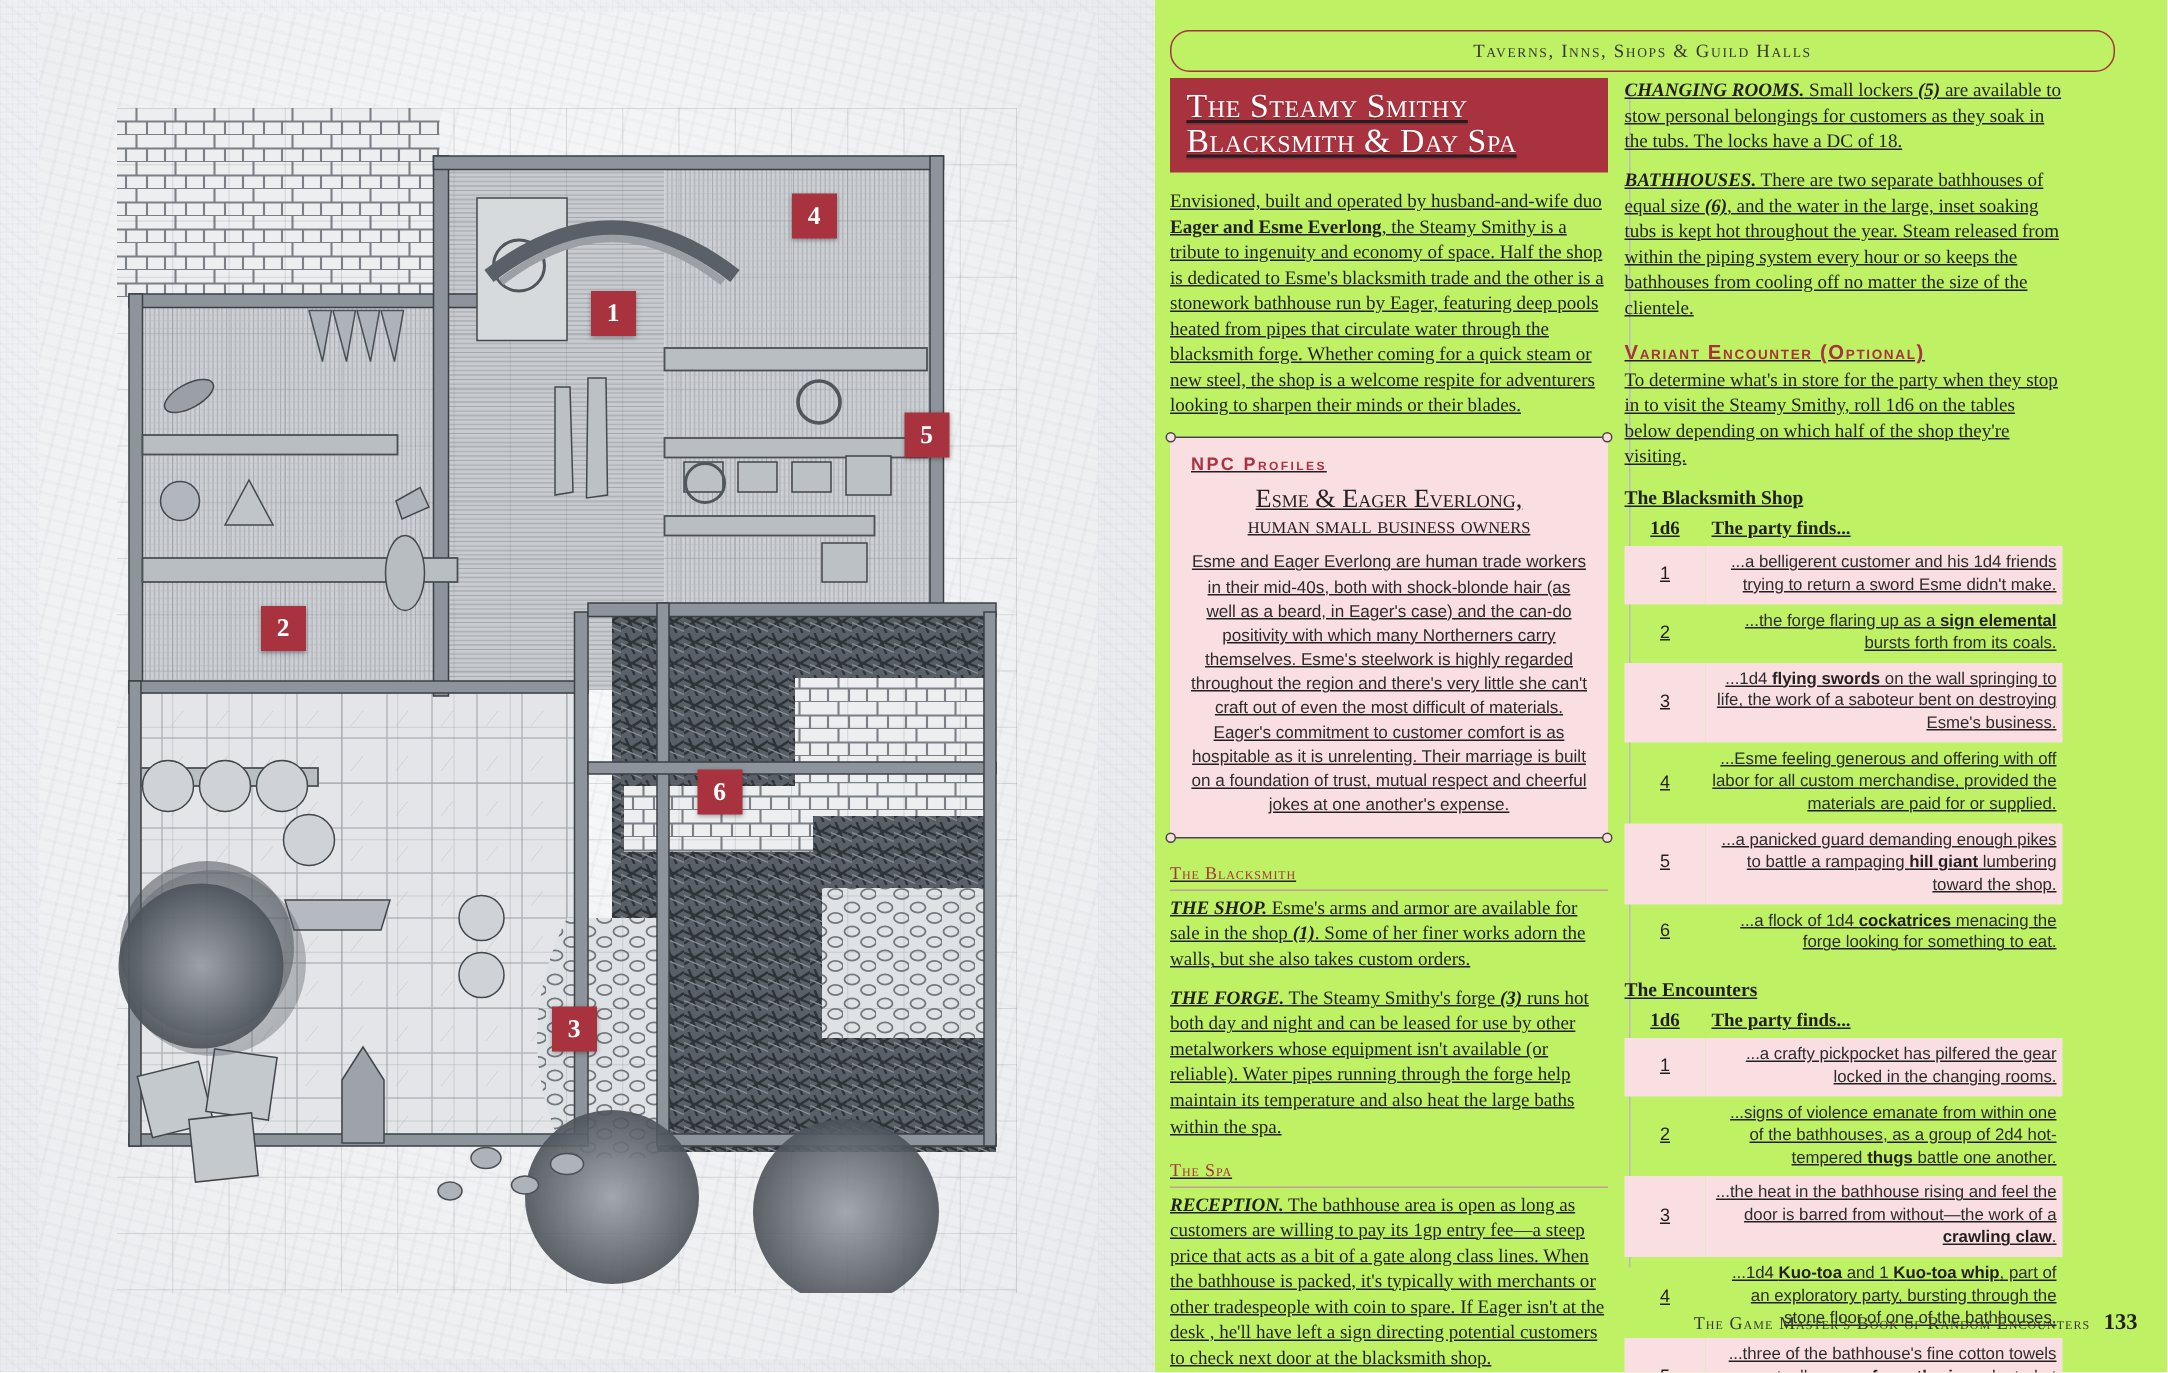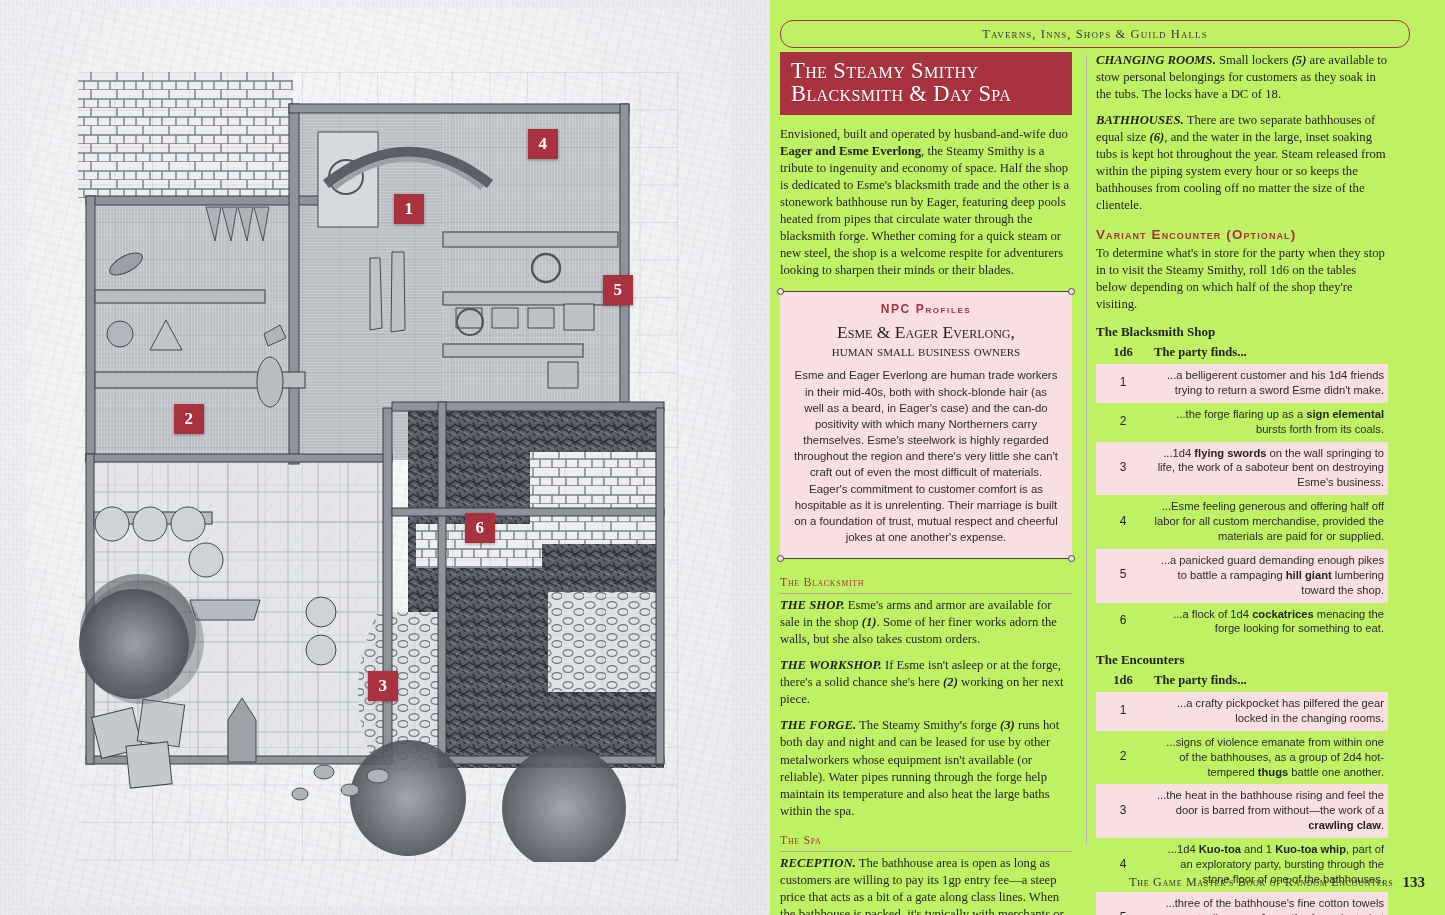--- a/index.html
+++ b/index.html
@@ -99,21 +99,22 @@
     font-size: 12.5px;
     letter-spacing: 1.1px;
     color: #3a3436;
   }
 
   .cols {
     position: absolute;
     left: 10px; top: 52px;
     width: 632px; height: 800px;
     display: flex;
-    gap: 24px;
+    gap: 11px;
+    text-decoration: underline;
   }
   .col { width: 292px; position: relative; }
   .col-divider {
     position: absolute;
     left: 316px; top: 55px;
     width: 1px; height: 790px;
     background: #b9babd;
   }
 
   
@@ -162,21 +163,20 @@
     content:""; position:absolute;
     width:5px; height:5px; border-radius:50%;
     background:#fadfe2; border:1.4px solid #4a4446;
   }
   .npc-box::before { left:-3px; top:-3.5px; }
   .npc-box::after  { right:-3px; top:-3.5px; }
   .npc-box .dot-bl { left:-3px; bottom:-3.5px; }
   .npc-box .dot-br { right:-3px; bottom:-3.5px; }
 
   .npc-kicker {
-    text-align:center;
     font-family: "Liberation Sans", sans-serif;
     font-variant: small-caps;
     font-weight: bold;
     font-size: 12px;
     letter-spacing: 1.6px;
     color: #a8333f;
     margin-bottom: 7px;
   }
   .npc-name {
     text-align:center;
@@ -492,23 +492,20 @@
           </div>
           <p class="npc-text">Esme and Eager Everlong are human trade workers in their mid-40s, both with shock-blonde hair (as well as a beard, in Eager's case) and the can-do positivity with which many Northerners carry themselves. Esme's steelwork is highly regarded throughout the region and there's very little she can't craft out of even the most difficult of materials. Eager's commitment to customer comfort is as hospitable as it is unrelenting. Their marriage is built on a foundation of trust, mutual respect and cheerful jokes at one another's expense.</p>
         </div>
 
         <h2 class="section">The Blacksmith</h2>
 
         <p class="body">
           <span class="runin">THE SHOP.</span><span> Esme's arms and armor are available for sale in the shop <span class="num">(1)</span>. Some of her finer works adorn the walls, but she also takes custom orders.</span>
         </p>
 
-        <p class="body">
-          <span class="runin">THE WORKSHOP.</span><span> If Esme isn't asleep or at the forge, there's a solid chance she's here <span class="num">(2)</span> working on her next piece.</span>
-        </p>
 
         <p class="body">
           <span class="runin">THE FORGE.</span><span> The Steamy Smithy's forge <span class="num">(3)</span> runs hot both day and night and can be leased for use by other metalworkers whose equipment isn't available (or reliable). Water pipes running through the forge help maintain its temperature and also heat the large baths within the spa.</span>
         </p>
 
         <h2 class="section">The Spa</h2>
 
         <p class="body">
           <span class="runin">RECEPTION.</span><span> The bathhouse area is open as long as customers are willing to pay its 1gp entry fee—a steep price that acts as a bit of a gate along class lines. When the bathhouse is packed, it's typically with merchants or other tradespeople with coin to spare. If Eager isn't at the desk , he'll have left a sign directing potential customers to check next door at the blacksmith shop.</span>
         </p>
@@ -544,21 +541,21 @@
             <tr>
               <td class="c-die">2</td>
               <td>...the forge flaring up as a <b>sign elemental</b> bursts forth from its coals.</td>
             </tr>
             <tr class="hl">
               <td class="c-die">3</td>
               <td>...1d4 <b>flying swords</b> on the wall springing to life, the work of a saboteur bent on destroying Esme's business.</td>
             </tr>
             <tr>
               <td class="c-die">4</td>
-              <td>...Esme feeling generous and offering half off labor for all custom merchandise, provided the materials are paid for or supplied.</td>
+              <td>...Esme feeling generous and offering with off labor for all custom merchandise, provided the materials are paid for or supplied.</td>
             </tr>
             <tr class="hl">
               <td class="c-die">5</td>
               <td>...a panicked guard demanding enough pikes to battle a rampaging <b>hill giant</b> lumbering toward the shop.</td>
             </tr>
             <tr>
               <td class="c-die">6</td>
               <td>...a flock of 1d4 <b>cockatrices</b> menacing the forge looking for something to eat.</td>
             </tr>
           </tbody>

